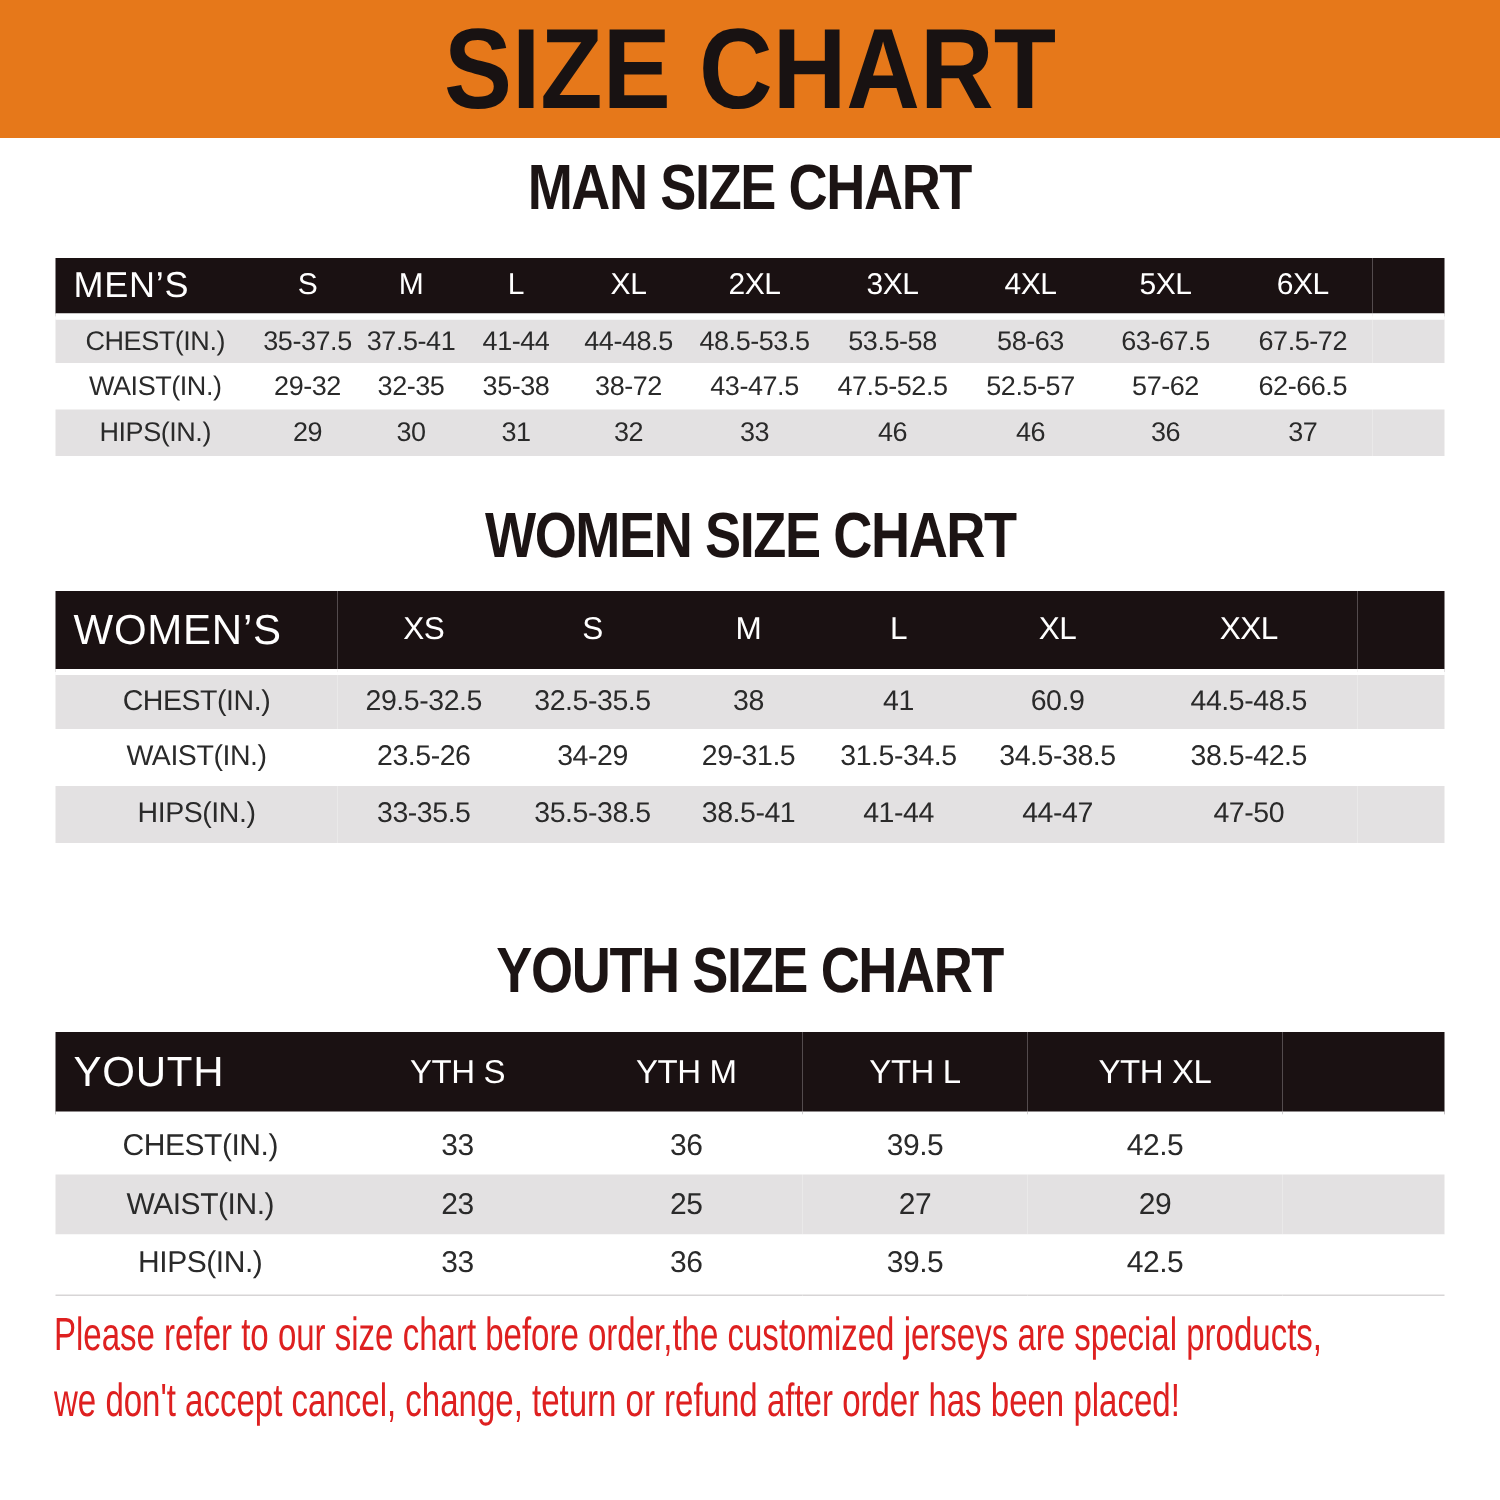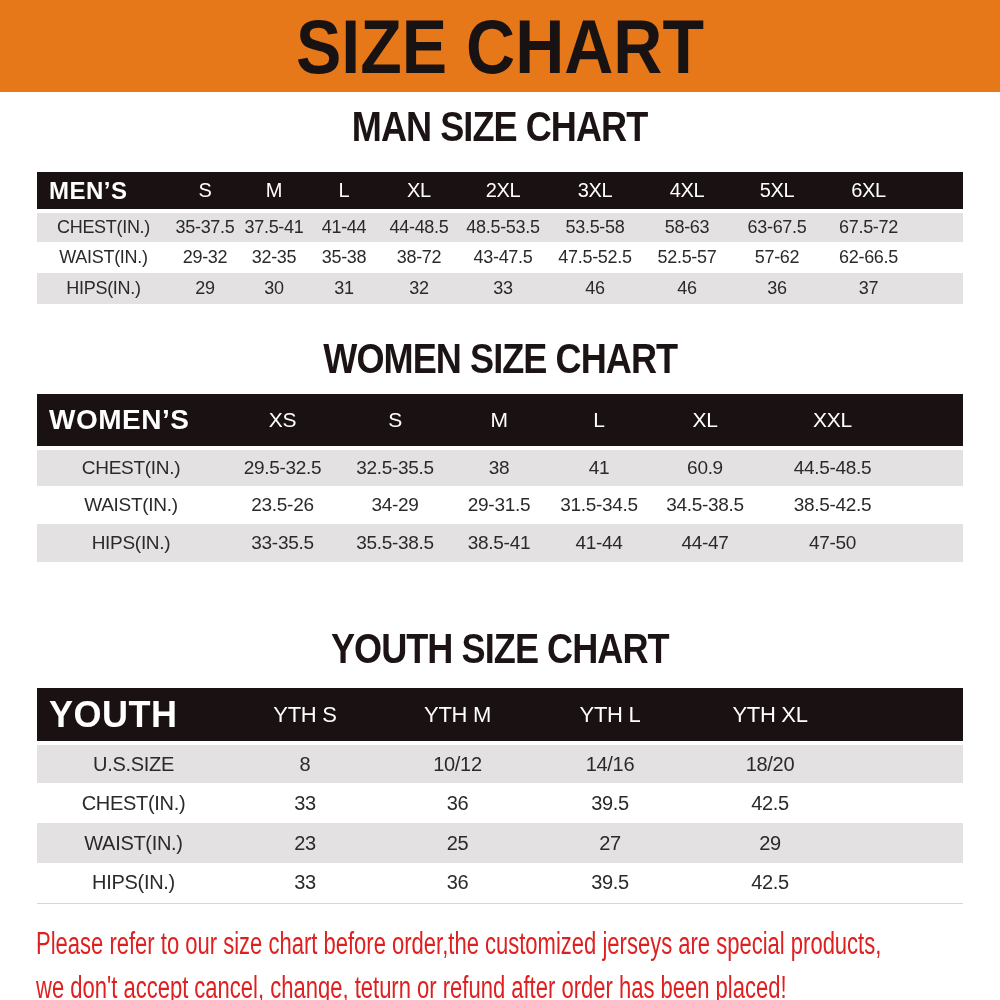--- a/index.html
+++ b/index.html
@@ -32,46 +32,46 @@
   #youth-title{margin:64px 0 18px;}
   table{
     width:926px;margin-left:37px;border-collapse:collapse;table-layout:fixed;
     letter-spacing:-0.3px;
   }
   thead tr{background:var(--header-black);}
   thead th{
     color:#fff;font-weight:normal;text-align:center;vertical-align:middle;
     border-bottom:4px solid #fff;padding:0;
   }
-  thead th.lbl{text-align:left;padding-left:12px;font-weight:bold;}
+  thead th.lbl{text-align:left;padding-left:12px;font-weight:normal;}
   tbody td{text-align:center;vertical-align:middle;padding:0;color:#2a2a2a;}
   tr.gray{background:var(--row-gray);}
   tr.white{background:#fff;}
 
   #men-table thead tr{height:39px;}
   #men-table thead th{font-size:20px;}
   #men-table thead th.lbl{font-size:24px;letter-spacing:0.5px;}
   #men-table tbody tr{height:31px;}
   #men-table tbody td{font-size:18px;}
 
   #women-table thead tr{height:54px;}
   #women-table thead th{font-size:21px;}
   #women-table thead th.lbl{font-size:28px;letter-spacing:0.5px;}
   #women-table tbody tr{height:38px;}
   #women-table tbody td{font-size:19px;}
 
   #youth-table thead tr{height:55px;}
   #youth-table thead th{font-size:22px;}
-  #youth-table thead th.lbl{font-size:36px;letter-spacing:0.5px;}
+  #youth-table thead th.lbl{font-size:28px;letter-spacing:0.5px;}
   #youth-table tbody tr{height:40px;}
   #youth-table tbody td{font-size:20px;}
   #youth-table tbody tr:last-child td{border-bottom:1px solid #d7d5d6;}
 
   .disclaimer{
-    margin:18px 0 0;padding-left:36px;color:var(--disclaimer-red);
+    margin:4px 0 0;padding-left:36px;color:var(--disclaimer-red);
     font-size:31px;line-height:44px;
   }
   .disclaimer .line{
     display:block;white-space:nowrap;transform:scaleX(0.71);transform-origin:0 50%;
   }
 </style>
 </head>
 <body>
 
 <header class="banner">
@@ -226,28 +226,20 @@
     <tr>
       <th class="lbl">YOUTH</th>
       <th>YTH S</th>
       <th>YTH M</th>
       <th>YTH L</th>
       <th>YTH XL</th>
       <th></th>
     </tr>
   </thead>
   <tbody>
-    <tr class="gray">
-      <td>U.S.SIZE</td>
-      <td>8</td>
-      <td>10/12</td>
-      <td>14/16</td>
-      <td>18/20</td>
-      <td></td>
-    </tr>
     <tr class="white">
       <td>CHEST(IN.)</td>
       <td>33</td>
       <td>36</td>
       <td>39.5</td>
       <td>42.5</td>
       <td></td>
     </tr>
     <tr class="gray">
       <td>WAIST(IN.)</td>

